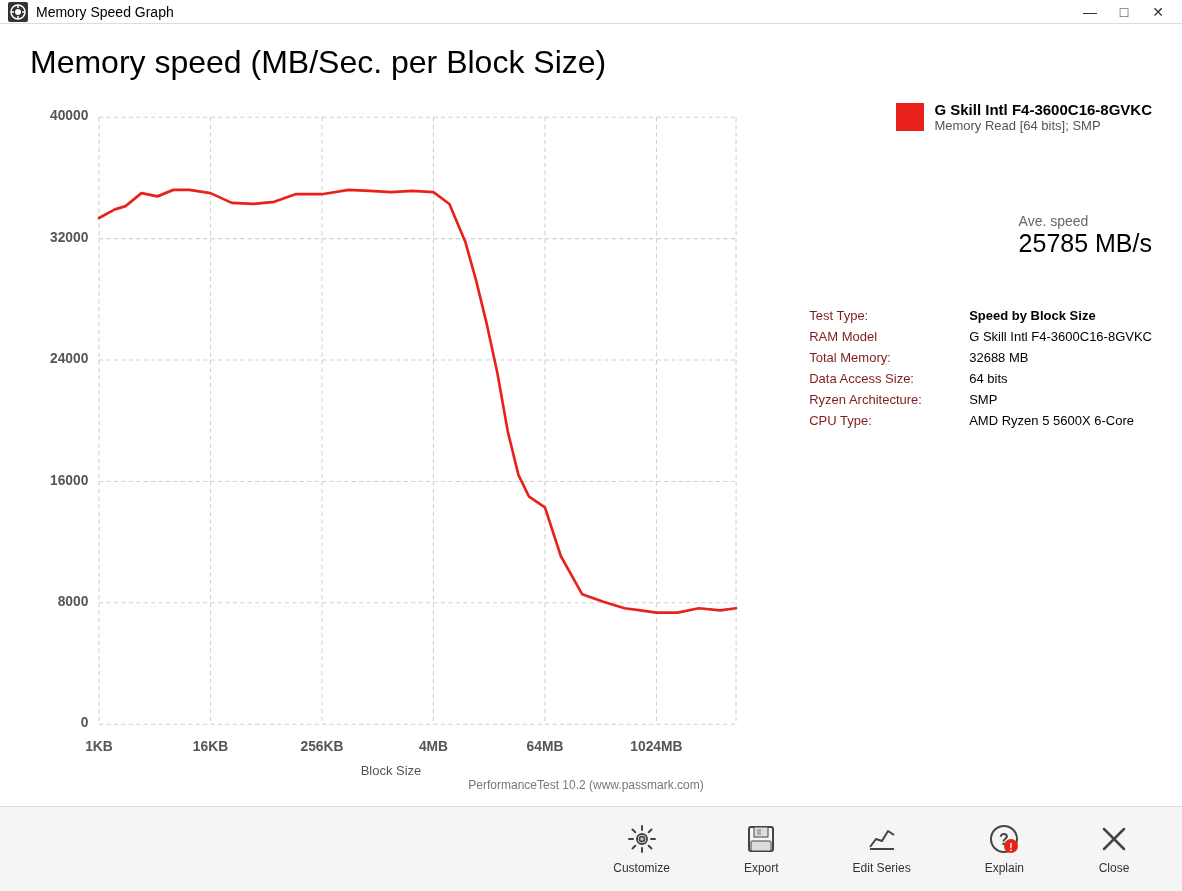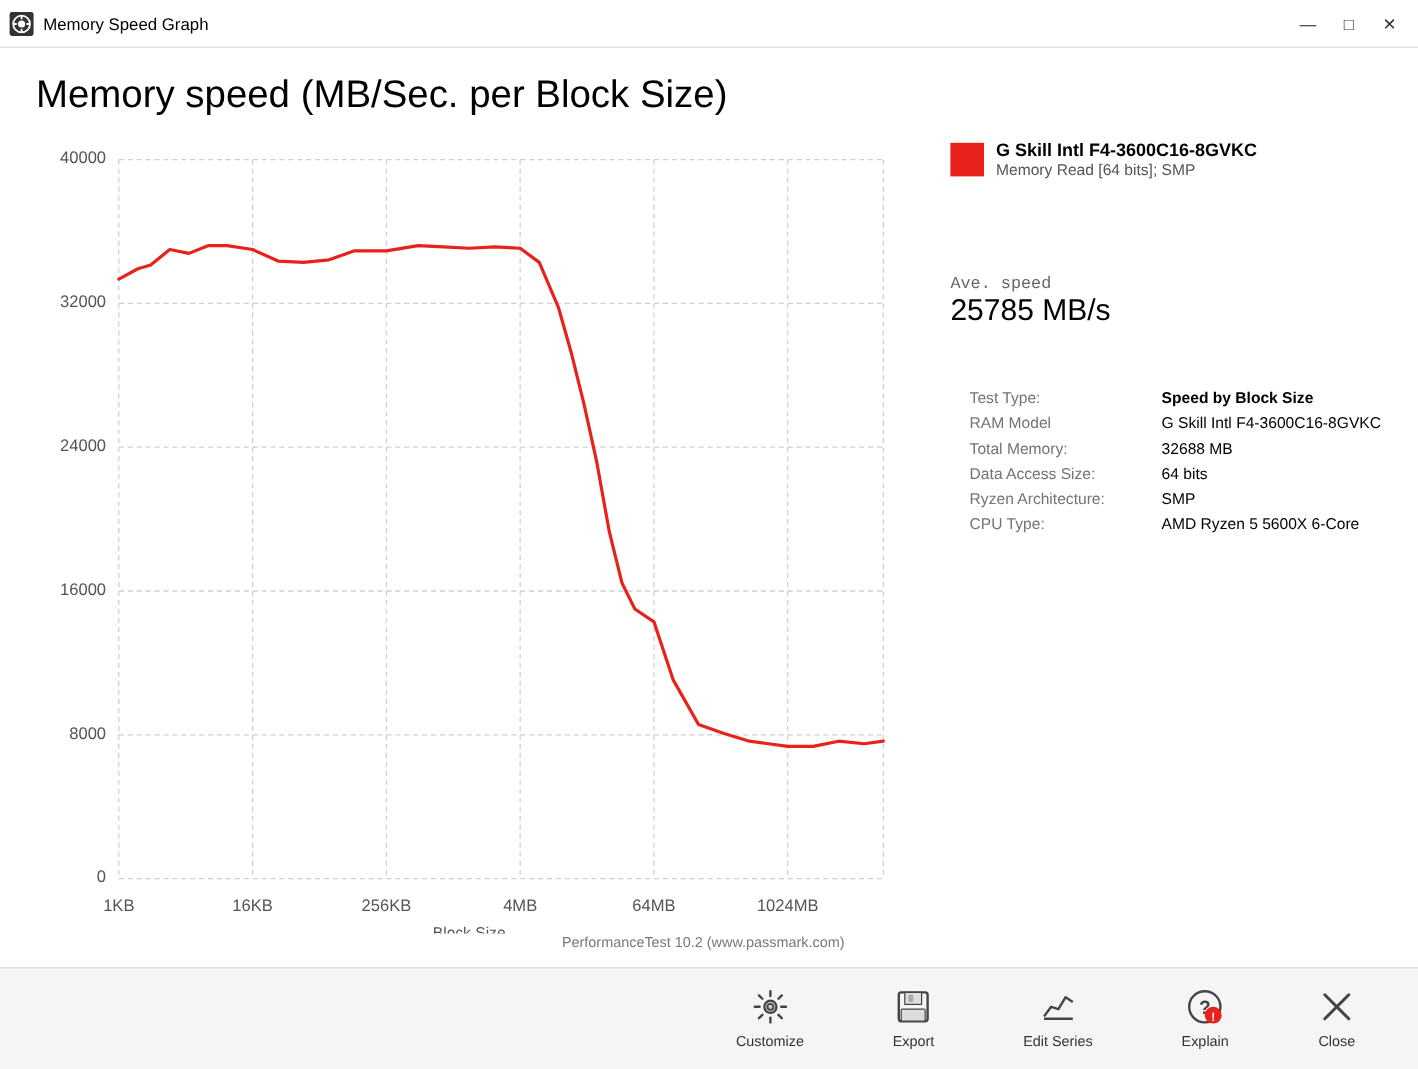--- a/index.html
+++ b/index.html
@@ -10,21 +10,21 @@
       height: 891px;
       overflow: hidden;
       display: flex;
       flex-direction: column;
     }
 
     
     .title-bar {
       background: #fff;
       border-bottom: 1px solid #ddd;
-      height: 40px;
+      height: 24px;
       display: flex;
       align-items: center;
       padding: 0 8px;
       flex-shrink: 0;
     }
     .title-bar-icon {
       width: 20px;
       height: 20px;
       background: #333;
       border-radius: 2px;
@@ -86,30 +86,32 @@
     .chart-area {
       flex: 1;
       display: flex;
       flex-direction: column;
       min-width: 0;
     }
 
     .chart-svg-container {
       flex: 1;
       position: relative;
+      font-weight: bold;
     }
 
     
     .info-panel {
       width: 380px;
       flex-shrink: 0;
       padding-left: 20px;
       display: flex;
       flex-direction: column;
       gap: 20px;
+      align-items: flex-end;
     }
 
     .legend-item {
       display: flex;
       align-items: flex-start;
       gap: 10px;
       margin-bottom: 10px;
     }
     .legend-color {
       width: 28px;
@@ -124,38 +126,37 @@
     }
     .legend-sub {
       font-size: 13px;
       color: #555;
     }
 
     .ave-speed-label {
       font-size: 14px;
       color: #666;
       margin-top: 20px;
-      font-family: Liberation Mono, monospace;
     }
     .ave-speed-value {
       font-size: 25px;
       font-weight: 300;
       color: #000;
     }
 
     .specs-table {
       margin-top: 10px;
     }
     .spec-row {
       display: flex;
       margin-bottom: 6px;
       font-size: 13px;
     }
     .spec-label {
-      color: #737373;
+      color: #7f1d1d;
       width: 160px;
       flex-shrink: 0;
       margin-left: 16px;
     }
     .spec-value {
       color: #000;
     }
     .spec-value.bold { font-weight: 600; }
 
     

